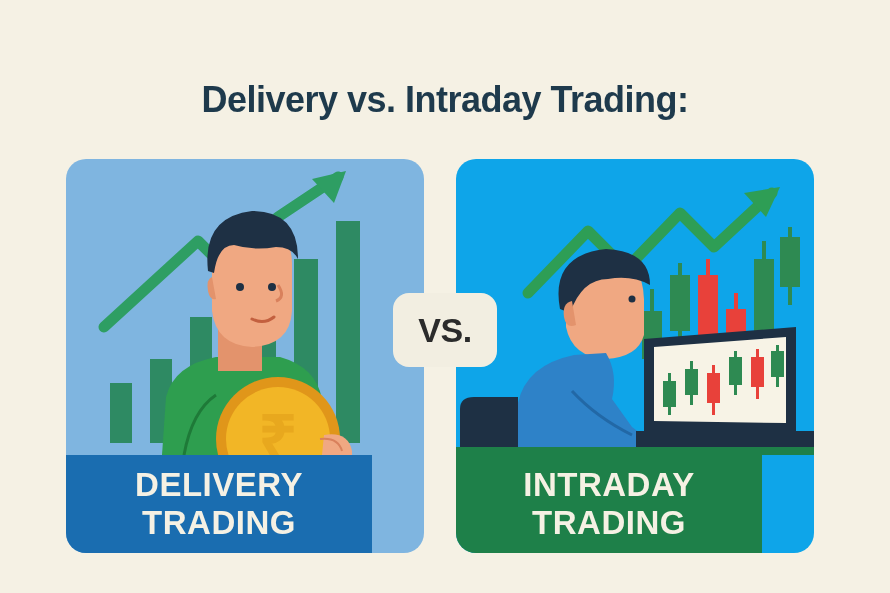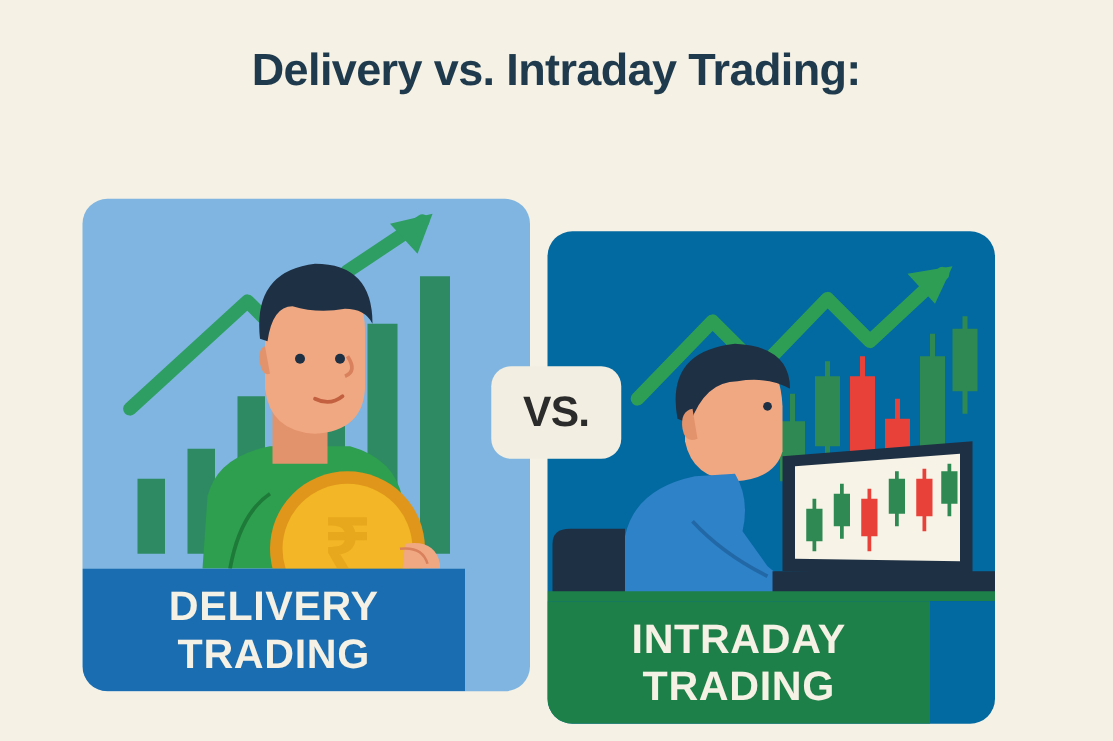--- a/index.html
+++ b/index.html
@@ -16,33 +16,33 @@
     position:absolute;
     left:0; top:34px;
     width:890px;
     text-align:center;
     color:#1E3A4C;
     font-weight:bold;
     font-size:36px;
     line-height:44px;
     letter-spacing:-0.5px;
   }
-  #title-block .tl { display:block; }
+  #title-block .tl { display:block;margin-top:44px; }
 
   
   .panel {
     position:absolute;
     top:159px;
     width:358px;
     height:394px;
     border-radius:20px;
     overflow:hidden;
   }
   #panel-delivery { left:66px; background:#7FB5E0; }
-  #panel-intraday { left:438px; background:#0369a1;margin-top:26px; }
+  #panel-intraday { left:456px; background:#0ea5e9; }
 
   .art {
     position:absolute;
     left:0; top:0;
     width:358px; height:296px;
     overflow:hidden;
   }
   .footer-band {
     position:absolute;
     left:0; bottom:0;

